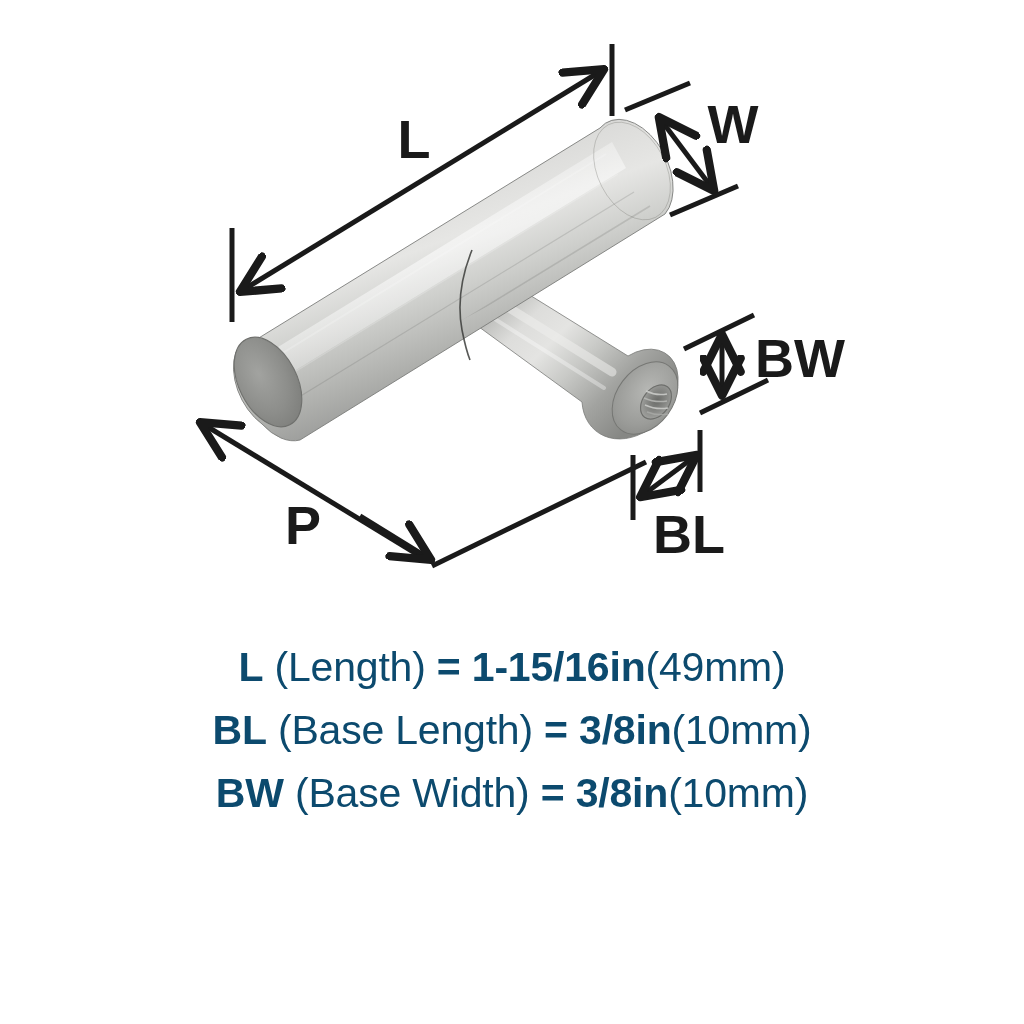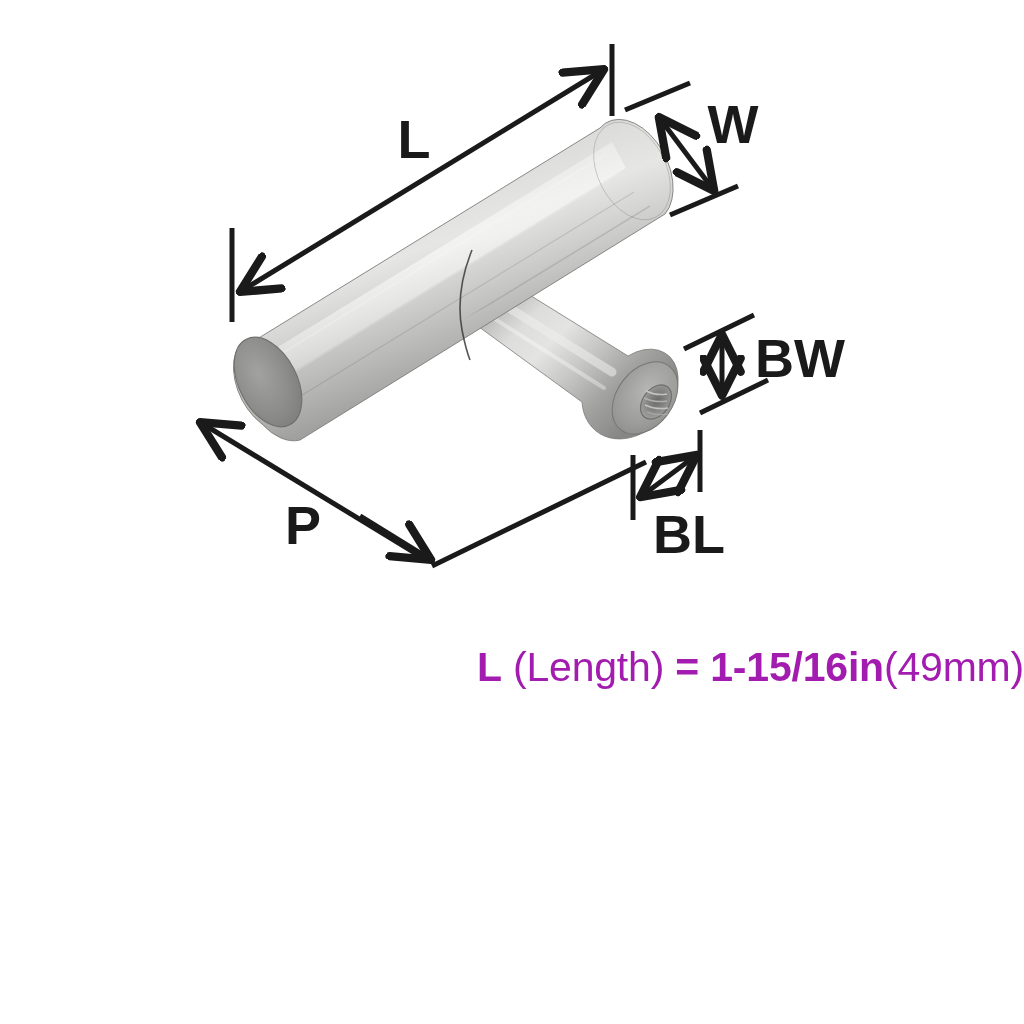--- a/index.html
+++ b/index.html
@@ -57,25 +57,25 @@
     height: 398px;
     display: flex;
     flex-direction: column;
     justify-content: flex-start;
     align-items: center;
     padding-top: 10px;
     box-sizing: border-box;
   }
   .legend-row {
     width: 100%;
-    text-align: right;
+    text-align: center;
     font-size: 41px;
     line-height: 63px;
     white-space: nowrap;
-    color: #a21caf;
+    color: #0c4a6e;
     letter-spacing: -0.2px;
   }
   .legend-row .code {
     font-weight: bold;
   }
   .legend-row .name {
     font-weight: normal;
   }
   .legend-row .eq {
     font-weight: bold;
@@ -261,16 +261,28 @@
 
     <div class="legend-row">
       <span class="code">L</span>
       <span class="name">(Length)</span>
       <span class="eq">=</span>
       <span class="imperial">1-15/16in</span><span class="metric">(49mm)</span>
     </div>
 
 
 
-
+    <div class="legend-row">
+      <span class="code">BL</span>
+      <span class="name">(Base Length)</span>
+      <span class="eq">=</span>
+      <span class="imperial">3/8in</span><span class="metric">(10mm)</span>
+    </div>
+
+    <div class="legend-row">
+      <span class="code">BW</span>
+      <span class="name">(Base Width)</span>
+      <span class="eq">=</span>
+      <span class="imperial">3/8in</span><span class="metric">(10mm)</span>
+    </div>
 
   </div>
 </div>
 
 </body></html>

